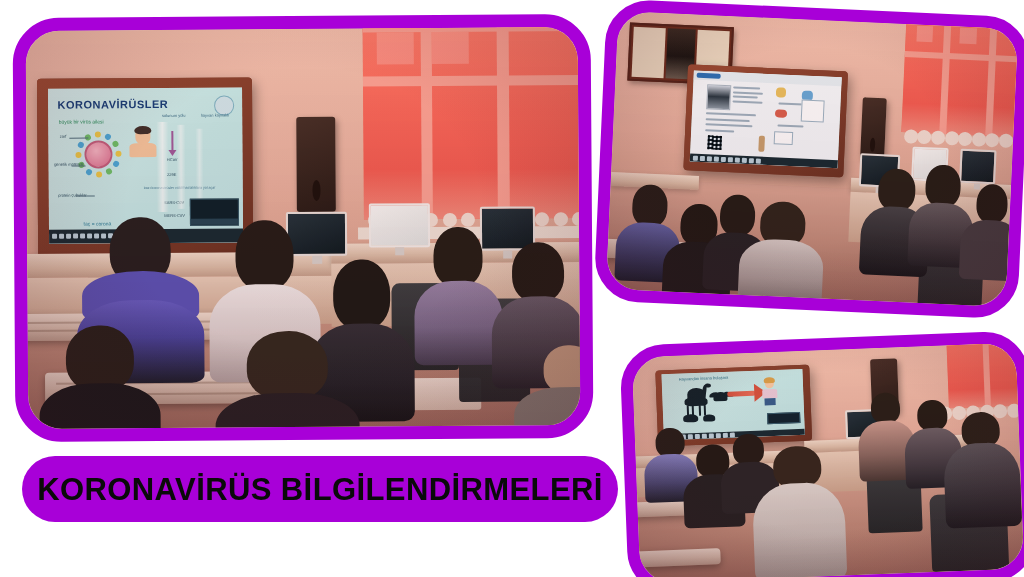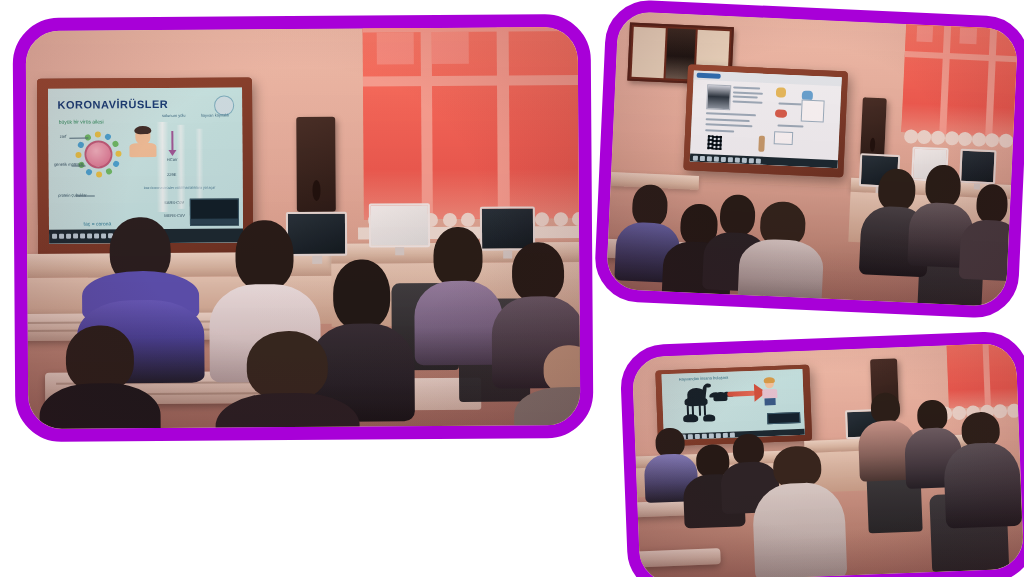--- a/index.html
+++ b/index.html
@@ -672,14 +672,17 @@
           <div class="head" style="top:0;width:50%;height:32%;background:#2e211a;"></div>
           <div class="torso" style="top:28%;width:100%;height:74%;background:linear-gradient(180deg,#5f565c 0%,#3b343a 60%,#211c21 100%);"></div>
         </div>
 
         <div class="warm"></div>
         <div class="vignette"></div>
       </div>
     </div>
   </div>
 
+  <div id="title-banner">
+    <span class="title-text">KORONAVİRÜS BİLGİLENDİRMELERİ</span>
+  </div>
 
 </div>
 
 </body></html>

